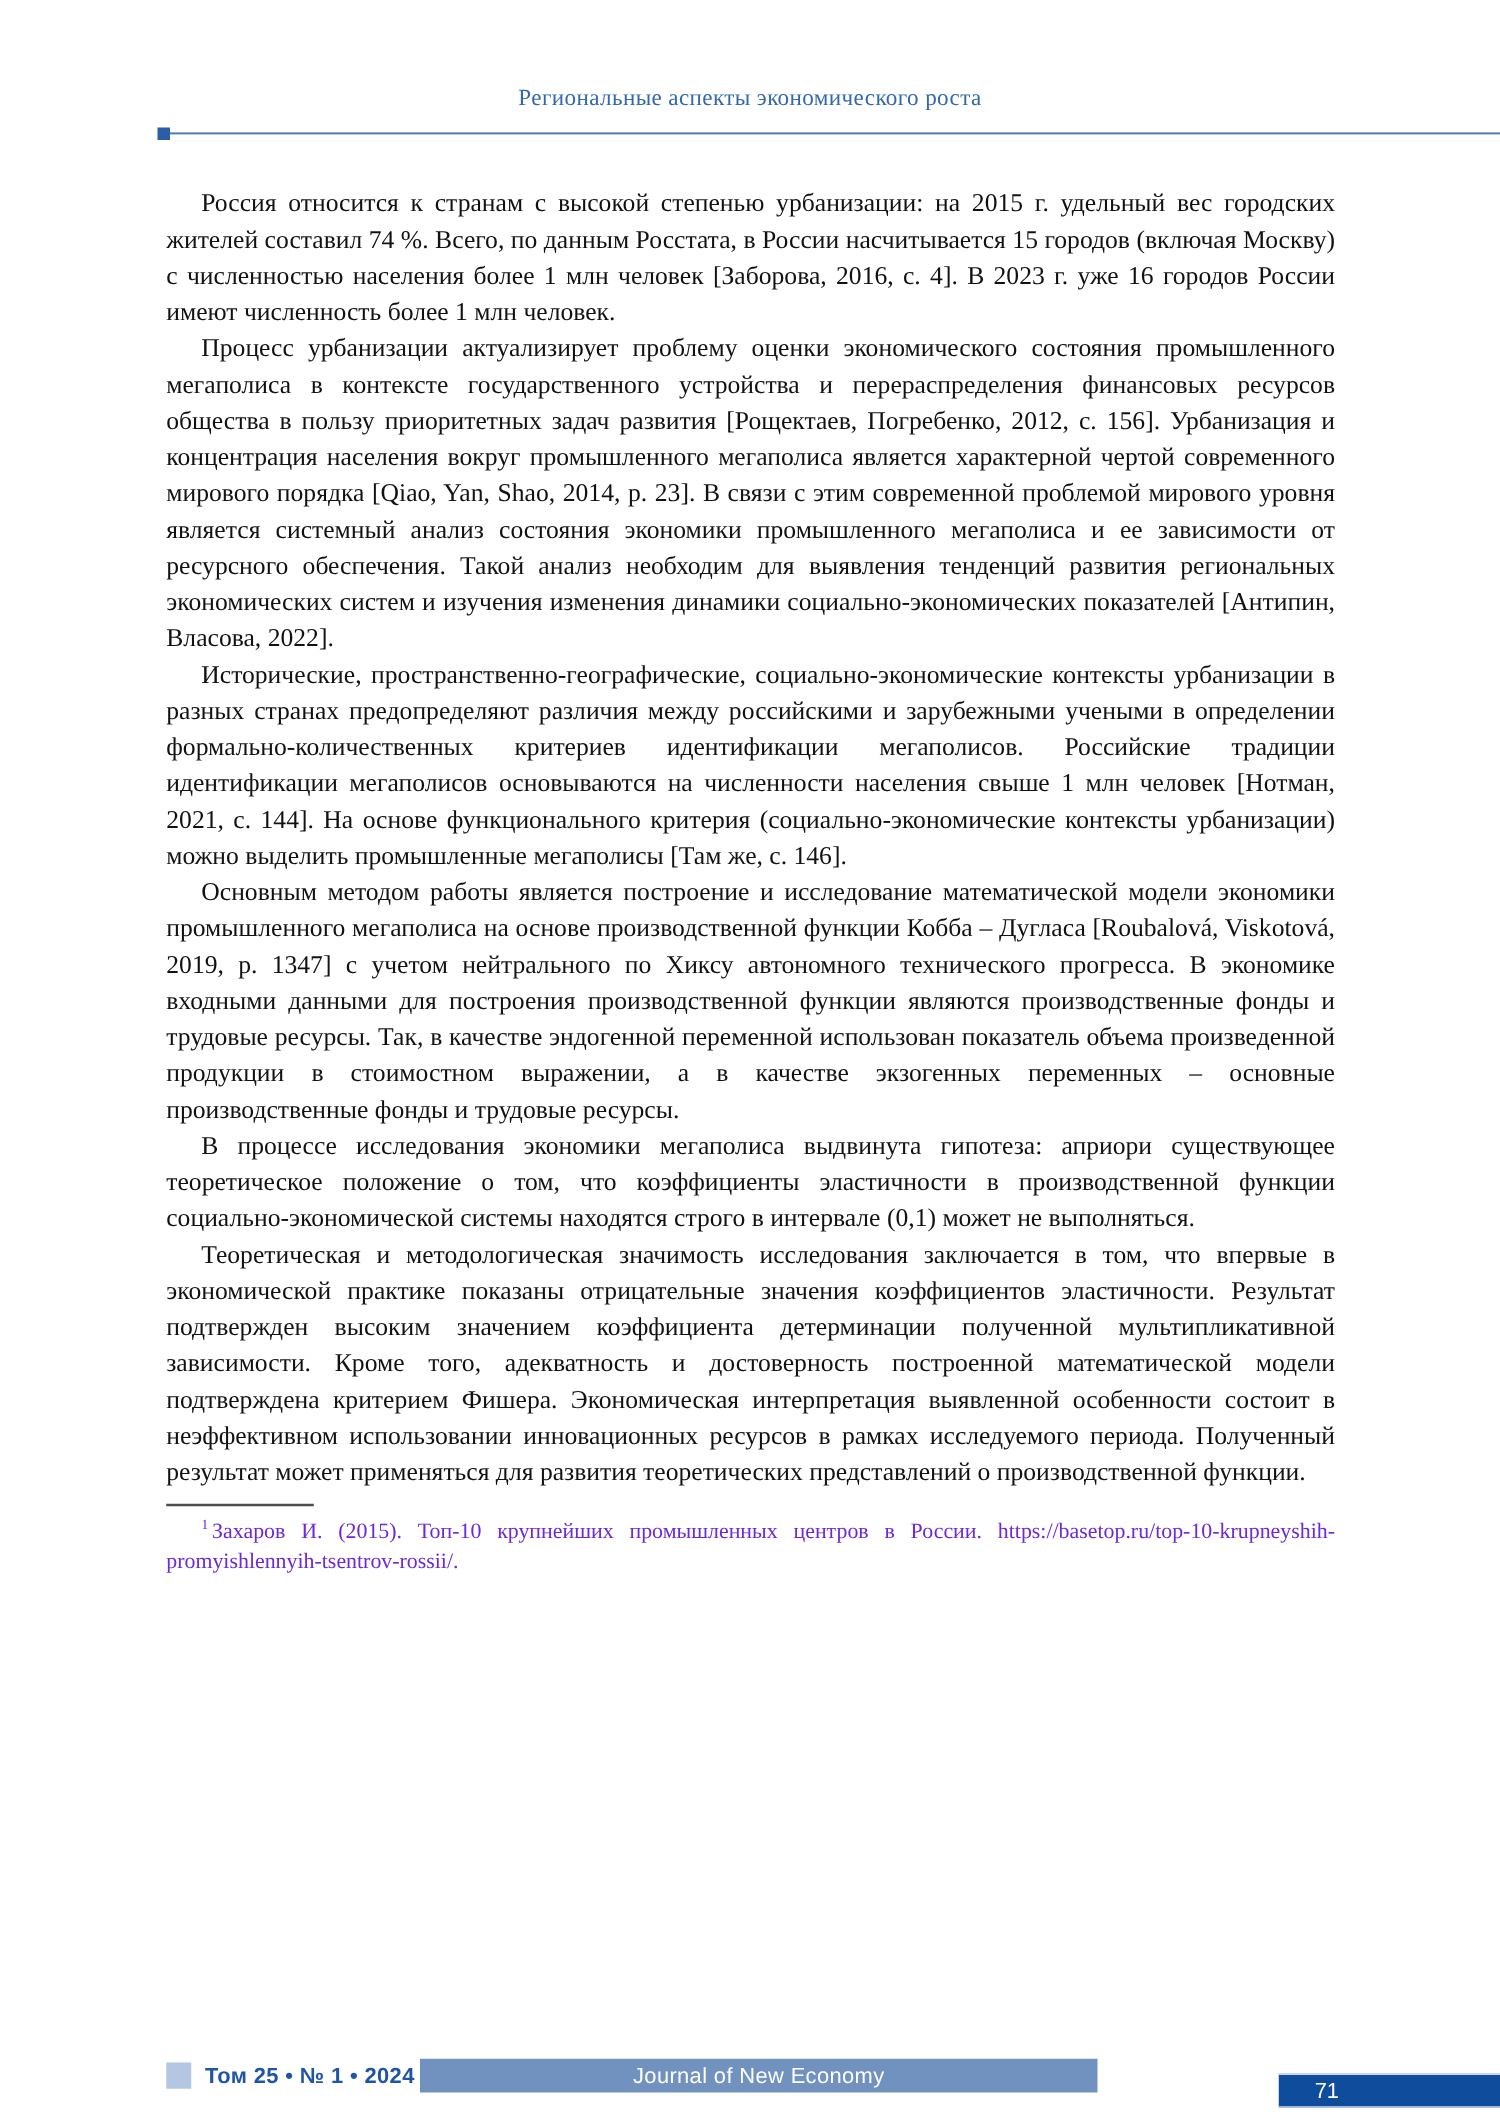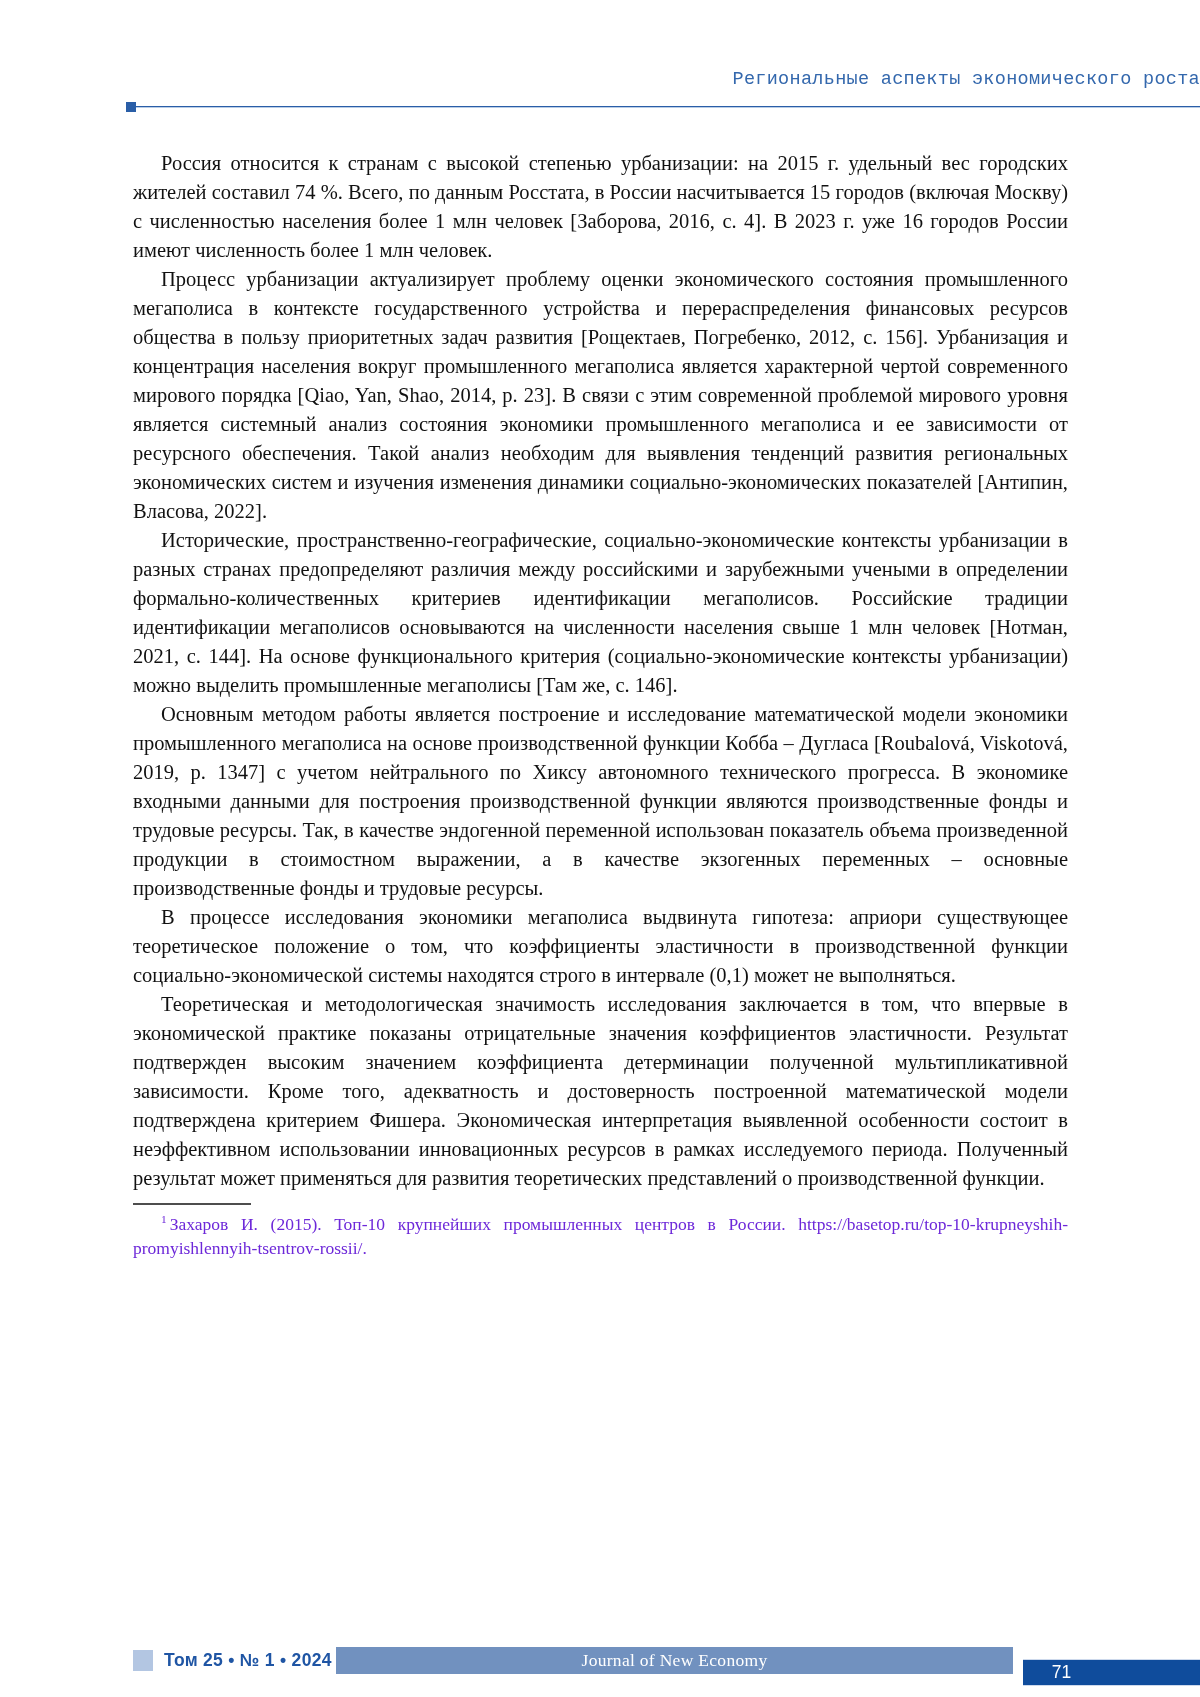--- a/index.html
+++ b/index.html
@@ -8,22 +8,22 @@
     position:relative;
     width:1200px; height:1697px;
     background:#ffffff;
     overflow:hidden;
     font-family:"Liberation Serif", serif;
   }
 
   
   .running-title {
     position:absolute; top:69px; left:0; right:0;
-    text-align:right;
-    font-family:Liberation Mono, monospace;
+    text-align:center;
+    font-family:Liberation Serif, serif;
     font-size:18.5px; letter-spacing:0.3px;
     color:var(--c-accent,#3468ad);
   }
   .head-rule {
     position:absolute; top:102px; left:126px; right:0;
     height:10px; display:flex; align-items:center;
   }
   .rule-square {
     width:10px; height:10px; flex:0 0 auto;
     background:var(--c-rule,#2a5ea7);
@@ -70,24 +70,23 @@
     background:var(--c-square-light,#b3c6e2);
   }
   .vol {
     position:absolute; left:164px; top:0;
     line-height:27px;
     font-size:17.5px; font-weight:700; letter-spacing:0.3px;
     color:var(--c-volume-text,#1f55a4);
   }
   .journal-bar {
     position:absolute; left:336px; top:0;
-    width:677px; height:27px;
+    width:542px; height:27px;
     background:var(--c-bar,#7191bf);
     text-align:center;
-    font-family:Liberation Serif, serif;
   }
   .journal-bar span {
     color:#ffffff; font-size:17.5px; line-height:27px; letter-spacing:0.3px;
   }
   .page-num-box {
     position:absolute; left:1023px; right:0; top:12px;
     height:27px;
     background:var(--c-page-box,#0f4c9c);
     border-top:1px solid #cdd9ec; border-bottom:1px solid #cdd9ec;
   }

